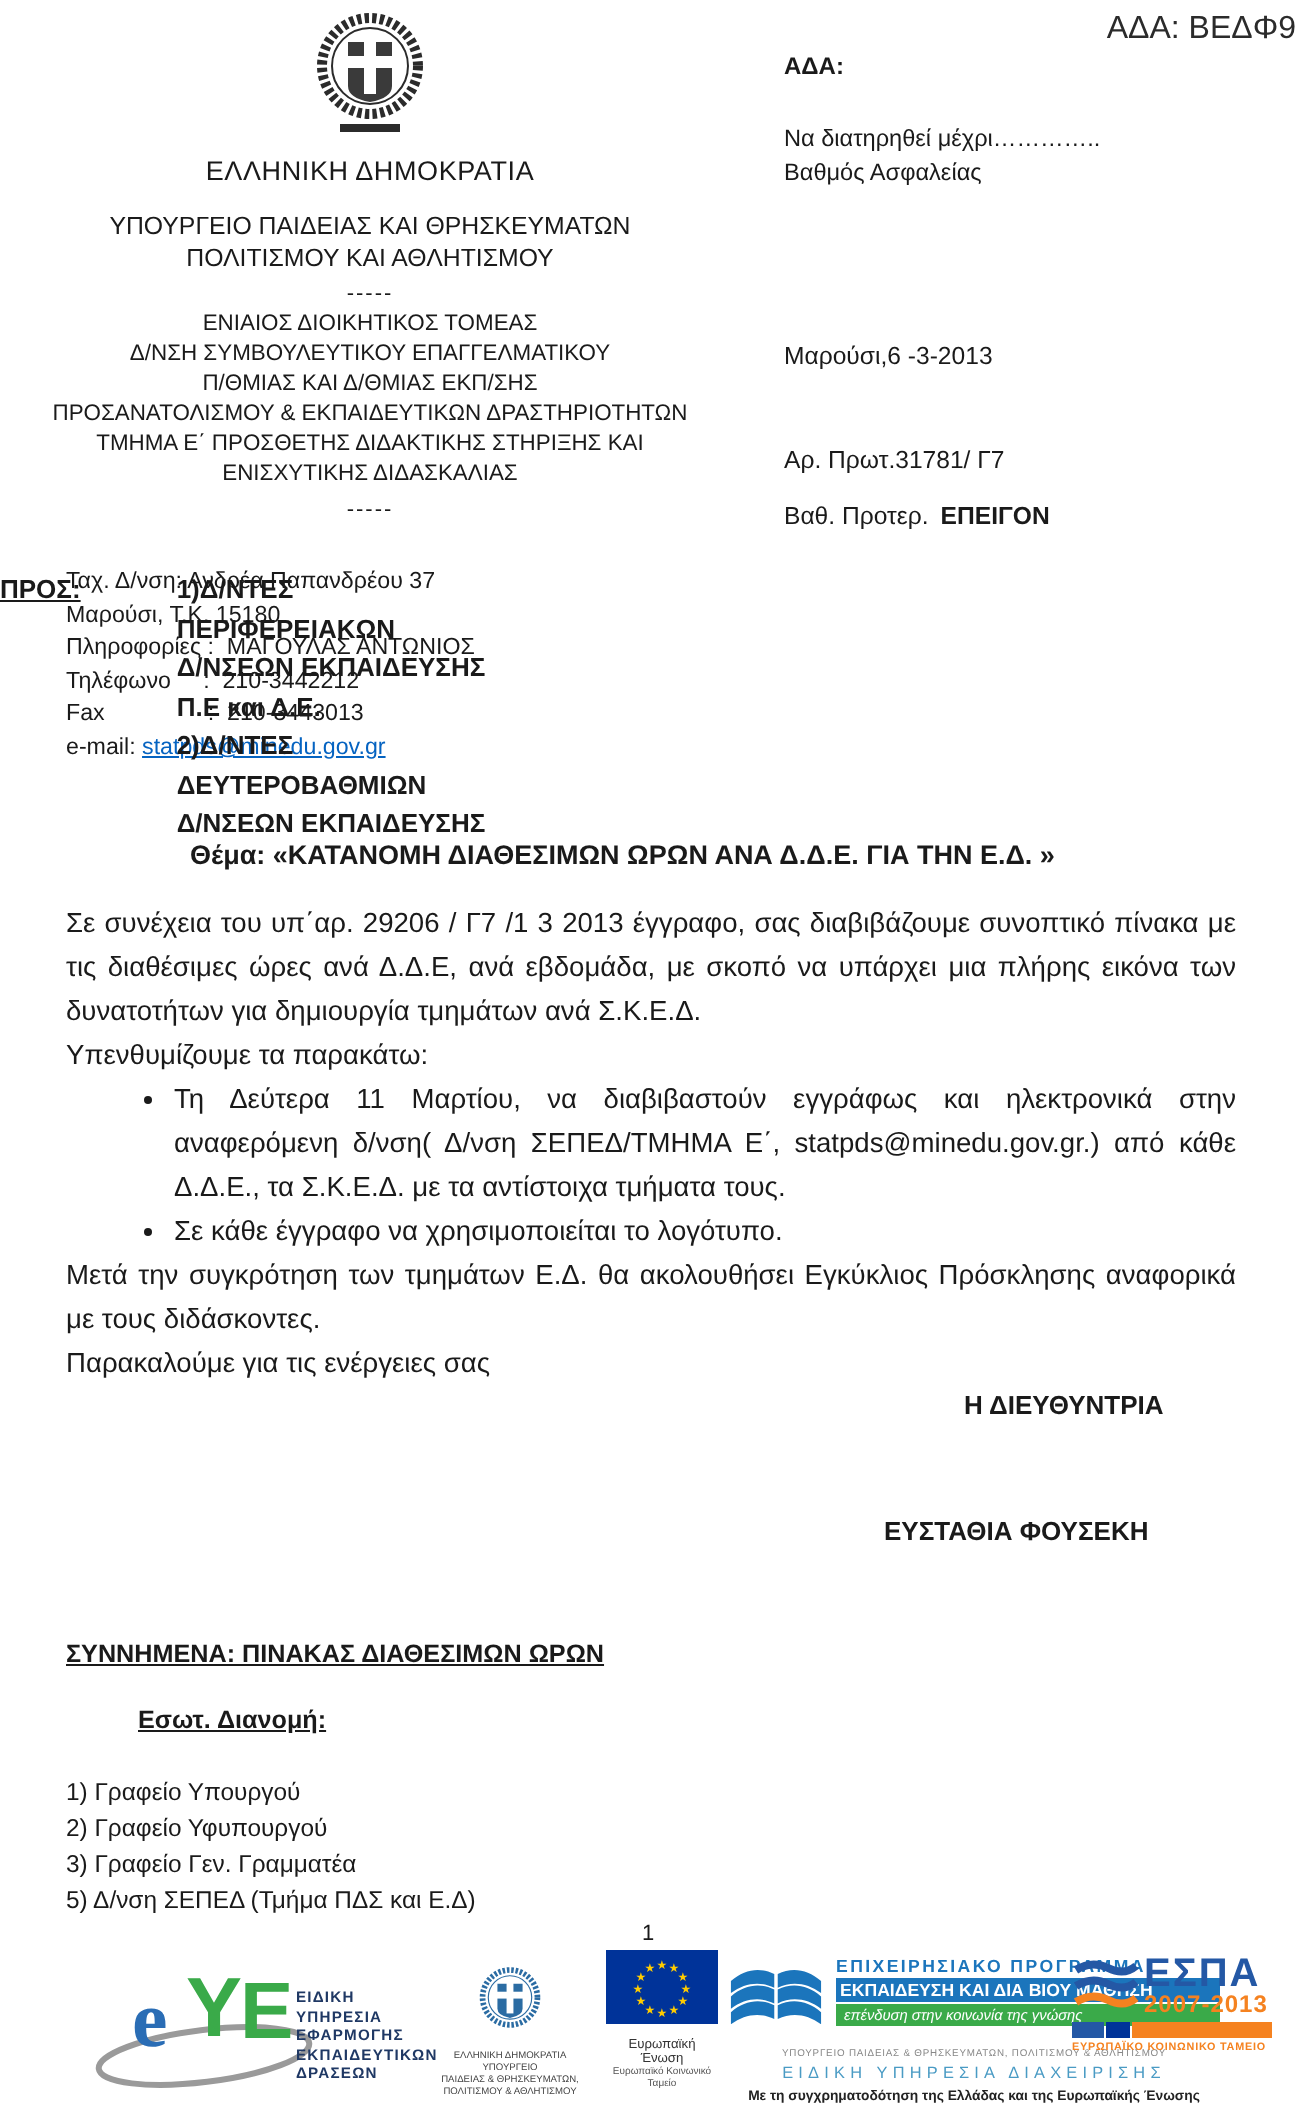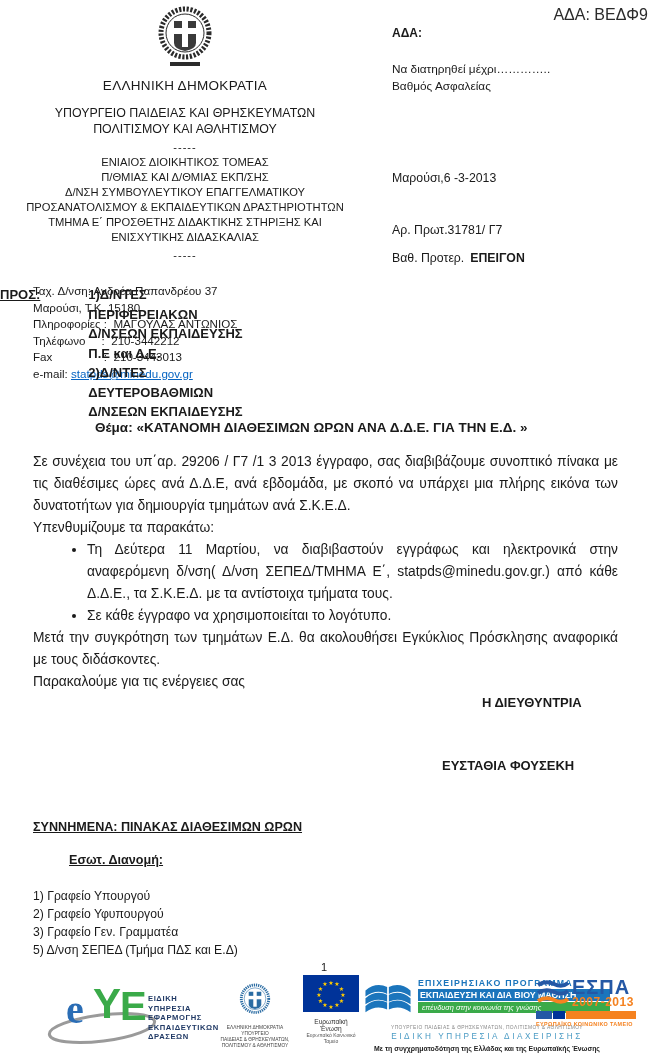--- a/index.html
+++ b/index.html
@@ -100,22 +100,22 @@
       </svg>
     </div>
     <div class="republic">ΕΛΛΗΝΙΚΗ ΔΗΜΟΚΡΑΤΙΑ</div>
     <div class="ministry">
       <div>ΥΠΟΥΡΓΕΙΟ ΠΑΙΔΕΙΑΣ ΚΑΙ ΘΡΗΣΚΕΥΜΑΤΩΝ</div>
       <div>ΠΟΛΙΤΙΣΜΟΥ ΚΑΙ ΑΘΛΗΤΙΣΜΟΥ</div>
     </div>
     <div class="divider">-----</div>
     <div class="dept">
       <div>ΕΝΙΑΙΟΣ ΔΙΟΙΚΗΤΙΚΟΣ ΤΟΜΕΑΣ</div>
+      <div>Δ/ΝΣΗ ΣΥΜΒΟΥΛΕΥΤΙΚΟΥ ΕΠΑΓΓΕΛΜΑΤΙΚΟΥ</div>
       <div>Π/ΘΜΙΑΣ ΚΑΙ Δ/ΘΜΙΑΣ ΕΚΠ/ΣΗΣ</div>
-      <div>Δ/ΝΣΗ ΣΥΜΒΟΥΛΕΥΤΙΚΟΥ ΕΠΑΓΓΕΛΜΑΤΙΚΟΥ</div>
       <div>ΠΡΟΣΑΝΑΤΟΛΙΣΜΟΥ &amp; ΕΚΠΑΙΔΕΥΤΙΚΩΝ ΔΡΑΣΤΗΡΙΟΤΗΤΩΝ</div>
       <div>ΤΜΗΜΑ Ε΄ ΠΡΟΣΘΕΤΗΣ ΔΙΔΑΚΤΙΚΗΣ ΣΤΗΡΙΞΗΣ ΚΑΙ</div>
       <div>ΕΝΙΣΧΥΤΙΚΗΣ   ΔΙΔΑΣΚΑΛΙΑΣ</div>
     </div>
     <div class="divider">-----</div>
   </div>
 
   <div class="abs contact">
     <div>Ταχ. Δ/νση: Ανδρέα Παπανδρέου 37</div>
     <div>Μαρούσι, Τ.Κ. 15180</div>

